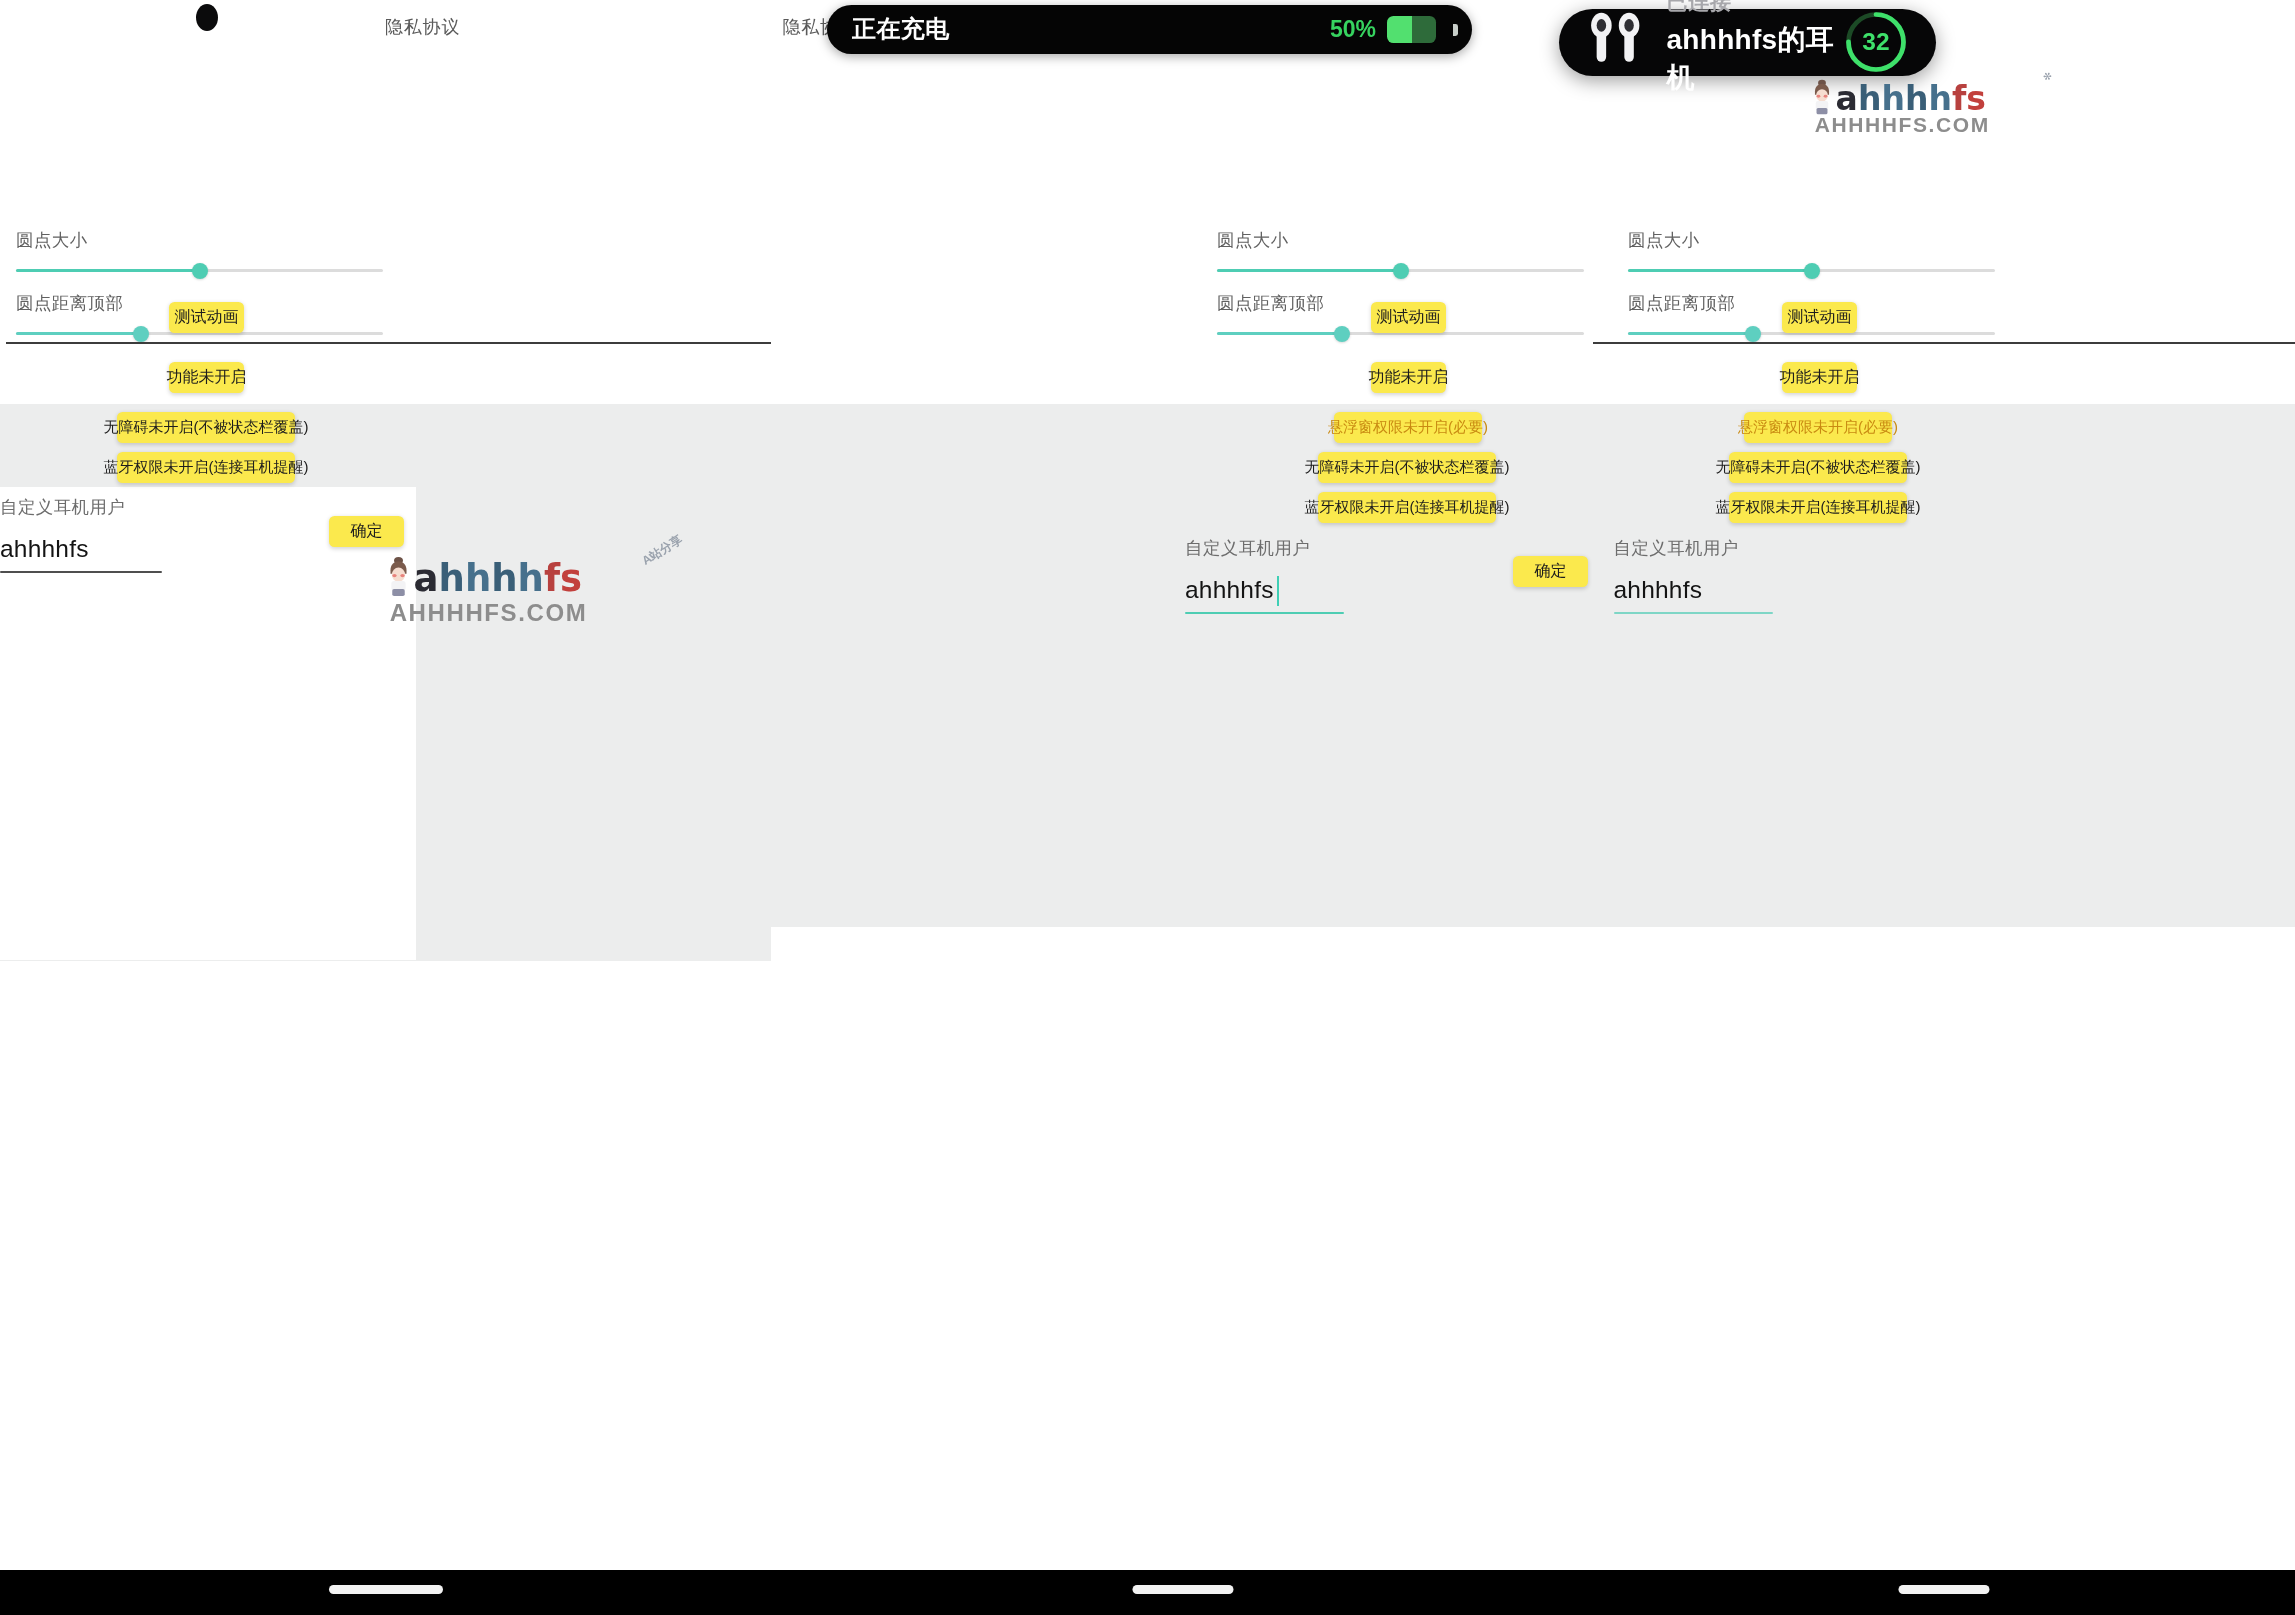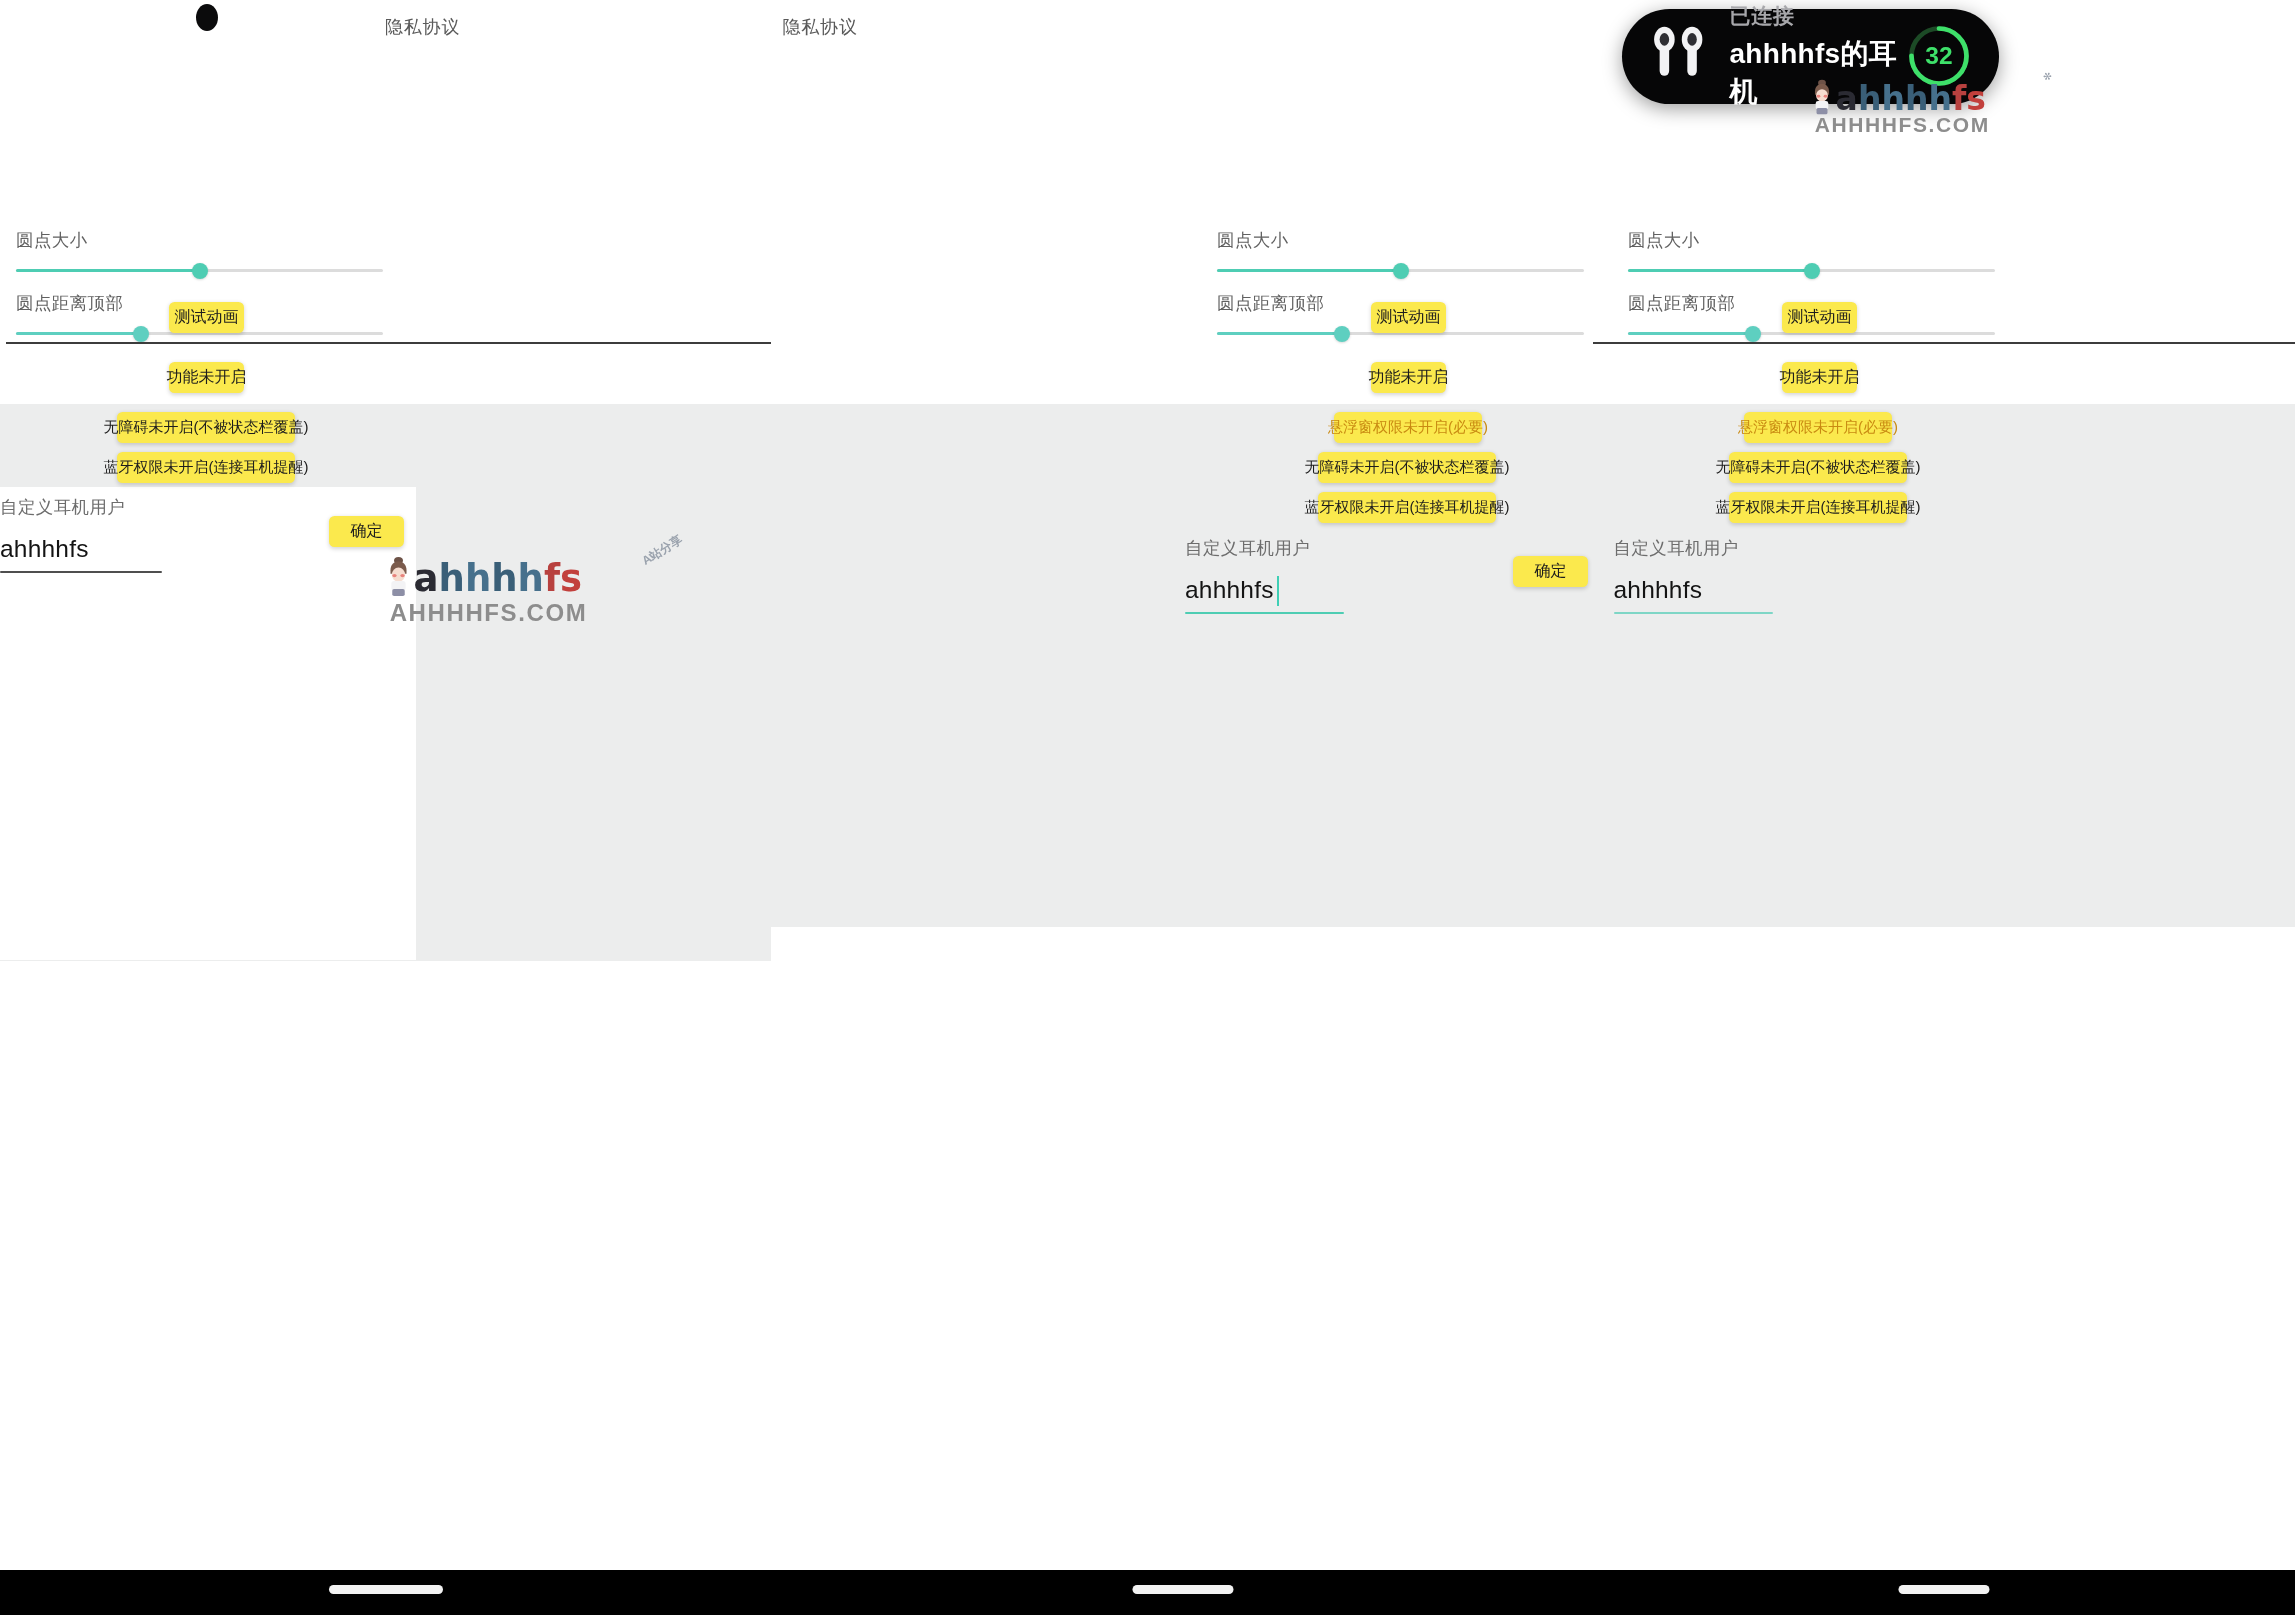--- a/index.html
+++ b/index.html
@@ -293,22 +293,34 @@
         <div class="field-value">ahhhhfs</div>
         <div class="field-underline" style="width:159px; background:#7ed6c6;"></div>
       </div>
     </div>
 
     <div class="navbar" style="left:0; width:702px;">
       <div class="nav-handle" style="width:91px;"></div>
     </div>
   </div>
 
-
-  <div class="pill-pod" style="left:1622px; top:8.7px; width:377px; height:95px;">
+  <div class="pill-charge" style="left:827px; top:4.7px; width:645px; height:49px;">
+    <div class="pill-charge-label">正在充电</div>
+    <div class="pill-charge-right">
+      <div class="pill-charge-pct">50%</div>
+      <div class="batt-shell">
+        <div class="batt-fill" id="batt-fill-el" style="width: 50%;"></div>
+      </div>
+      <div style="position:relative;width:0;height:0;">
+        <div class="batt-nub" style="right:-11px;top:-5.5px;"></div>
+      </div>
+    </div>
+  </div>
+
+  <div class="pill-pod" style="left:1559px; top:8.7px; width:377px; height:67px;">
     <span class="pod-icon">
       <svg viewBox="0 0 96 86" width="76" height="68" aria-hidden="true">
         <g fill="#f2f2f4">
           <ellipse cx="27" cy="22" rx="13" ry="16"></ellipse>
           <rect x="21" y="26" width="12" height="42" rx="6"></rect>
           <ellipse cx="27" cy="22" rx="6" ry="8" fill="#2e2e33"></ellipse>
           <ellipse cx="62" cy="22" rx="13" ry="16"></ellipse>
           <rect x="56" y="26" width="12" height="42" rx="6"></rect>
           <ellipse cx="62" cy="22" rx="6" ry="8" fill="#2e2e33"></ellipse>
         </g>

